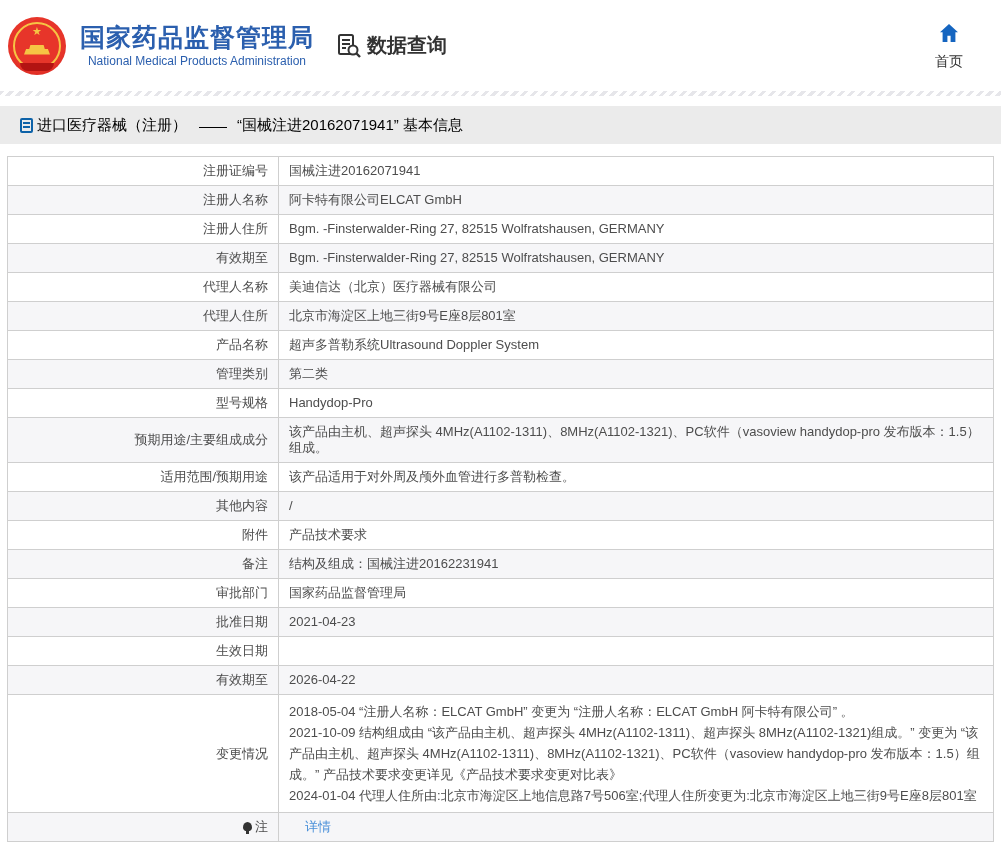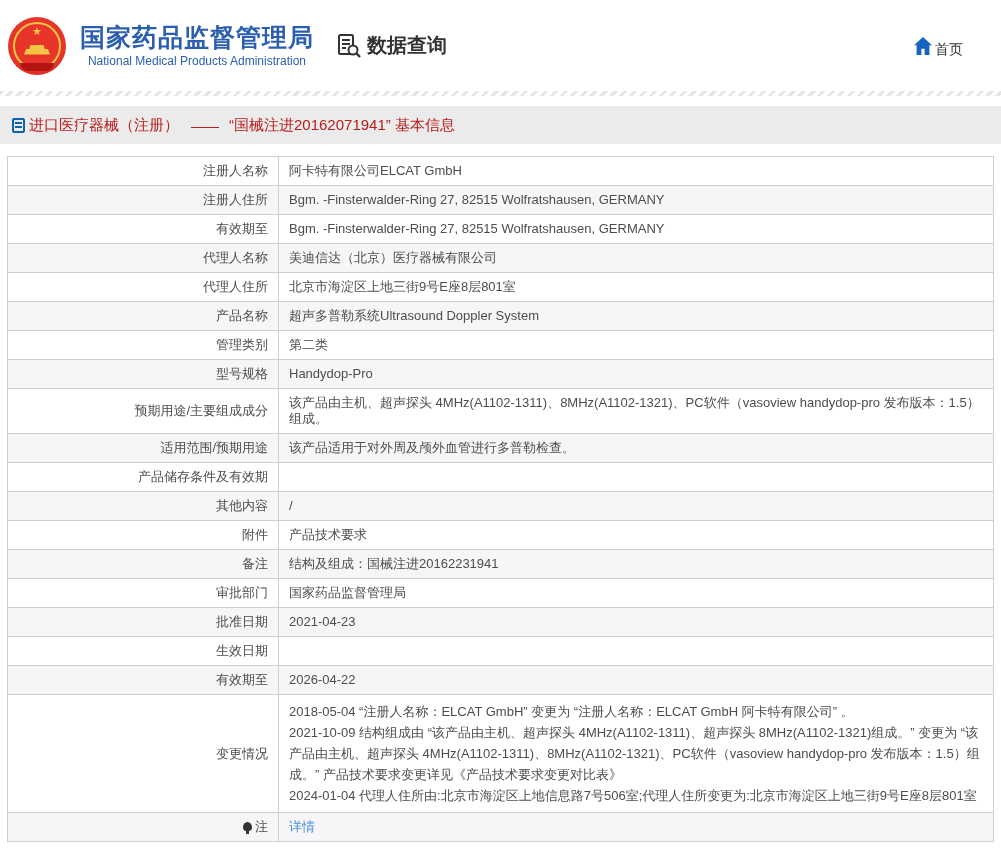--- a/index.html
+++ b/index.html
@@ -20,45 +20,45 @@
   .logo-text { margin-left:14px; }
   .org-title { color:#2b5fae; font-size:25px; font-weight:bold; letter-spacing:1px; line-height:1.15; }
   .org-sub { color:#2b5fae; font-size:12px; margin-top:3px;text-align:center; }
 
   .query-block { display:flex; align-items:center; margin-left:22px; }
   .query-icon { width:26px; height:26px; margin-right:5px; }
   .query-label { font-size:20px; color:#333; font-weight:700; }
 
   .header-spacer { flex:1; }
   .nav { display:flex; gap:44px; padding-right:14px; }
-  .nav-item { display:flex; flex-direction:row; align-items:center; cursor:pointer; }
+  .nav-item { display:flex; flex-direction:column; align-items:center; cursor:pointer; }
   .nav-icon { width:24px; height:24px; }
   .nav-label { margin-top:8px; font-size:14px; color:#333; }
 
   
   .stripe { height:5px; width:100%;
     background:repeating-linear-gradient(135deg,#e6e6ea 0 3px,#ffffff 3px 7px); }
 
   
   .crumb-gap { height:10px; background:#fff; }
-  .breadcrumb { height:38px; background:#ebebeb; display:flex; align-items:center; padding:0 12px; font-size:15px; color:#b91c1c; }
+  .breadcrumb { height:38px; background:#ebebeb; display:flex; align-items:center; padding:0 20px; font-size:15px; color:#000000; }
   .crumb-icon { width:13px; height:15px; border:2px solid #0d62a8; border-radius:2px; margin-right:4px; position:relative; flex:none; }
   .crumb-icon:before { content:""; position:absolute; left:1px; right:1px; top:2px; height:2px; background:#0d62a8; box-shadow:0 4px 0 #0d62a8; }
   .crumb-sep { margin:0 12px; letter-spacing:-2px; }
   .crumb-part { white-space:nowrap; }
 
   
   .table-wrap { padding:12px 7px 0 7px; background:#fff; }
   table.info { width:987px; border-collapse:collapse; border:1px solid #b7b7b7; font-size:13px; color:#4d4d4d; }
   table.info td { border:1px solid #cfcfcf; vertical-align:middle; padding:6px 10px; line-height:16px; background:#fff; }
   table.info tr:nth-child(even) td { background:#f6f6f8; }
   td.label { width:271px; text-align:right; padding-right:12px; color:#4d4d4d; }
   td.value { text-align:left; }
   td.value .entry { line-height:21px; }
-  td.value a { color:#4a90d9; text-decoration:none; }
+  td.value a { color:#4a90d9; text-decoration:none;margin-left:16px; }
   .note-icon { display:inline-block; width:9px; height:9px; background:#333; border-radius:50% 50% 50% 50%/60% 60% 40% 40%; margin-right:3px; position:relative; top:0px; }
   .note-icon:after { content:""; position:absolute; left:3px; bottom:-3px; width:3px; height:3px; background:#333; }
 </style>
 </head>
 <body>
 
 <div class="header">
   <div class="logo-block">
     <div class="emblem">
       <div class="ring"></div>
@@ -103,20 +103,24 @@
   <span class="crumb-icon"></span>
   <span class="crumb-part">进口医疗器械（注册）</span>
   <span class="crumb-sep">——</span>
   <span class="crumb-part">“国械注进20162071941” 基本信息</span>
 </div>
 
 <div class="table-wrap">
   <table class="info">
     <tbody>
         <tr>
+          <td class="label">注册证编号</td>
+          <td class="value">国械注进20162071941</td>
+        </tr>
+        <tr>
           <td class="label">注册人名称</td>
           <td class="value">阿卡特有限公司ELCAT GmbH</td>
         </tr>
         <tr>
           <td class="label">注册人住所</td>
           <td class="value">Bgm. -Finsterwalder-Ring 27, 82515 Wolfratshausen, GERMANY</td>
         </tr>
         <tr>
           <td class="label">有效期至</td>
           <td class="value">Bgm. -Finsterwalder-Ring 27, 82515 Wolfratshausen, GERMANY</td>
@@ -141,24 +145,20 @@
           <td class="label">型号规格</td>
           <td class="value">Handydop-Pro</td>
         </tr>
         <tr>
           <td class="label">预期用途/主要组成成分</td>
           <td class="value">该产品由主机、超声探头 4MHz(A1102-1311)、8MHz(A1102-1321)、PC软件（vasoview handydop-pro 发布版本：1.5）组成。</td>
         </tr>
         <tr>
           <td class="label">适用范围/预期用途</td>
           <td class="value">该产品适用于对外周及颅外血管进行多普勒检查。</td>
-        </tr>
-        <tr>
-          <td class="label">产品储存条件及有效期</td>
-          <td class="value"></td>
         </tr>
         <tr>
           <td class="label">其他内容</td>
           <td class="value">/</td>
         </tr>
         <tr>
           <td class="label">附件</td>
           <td class="value">产品技术要求</td>
         </tr>
         <tr>

